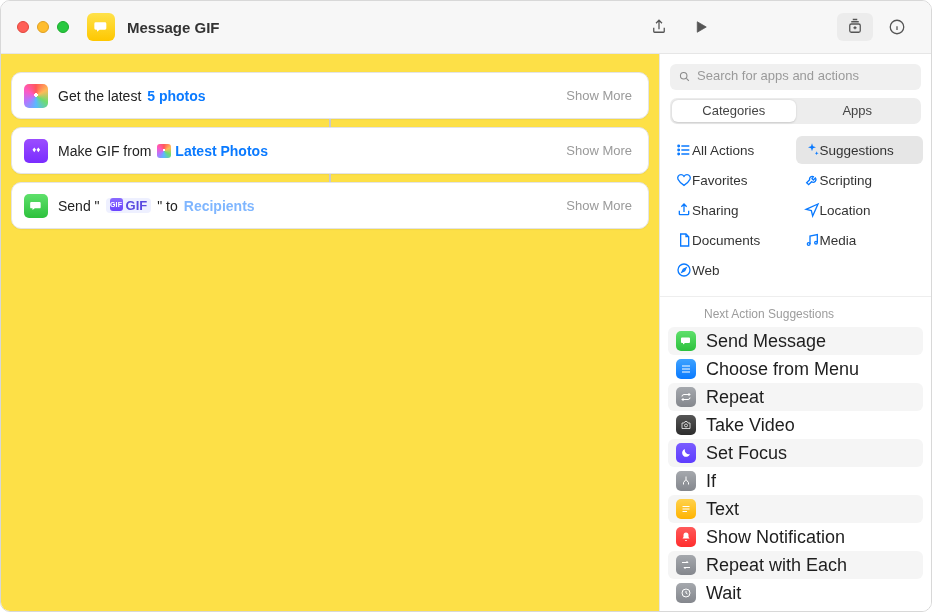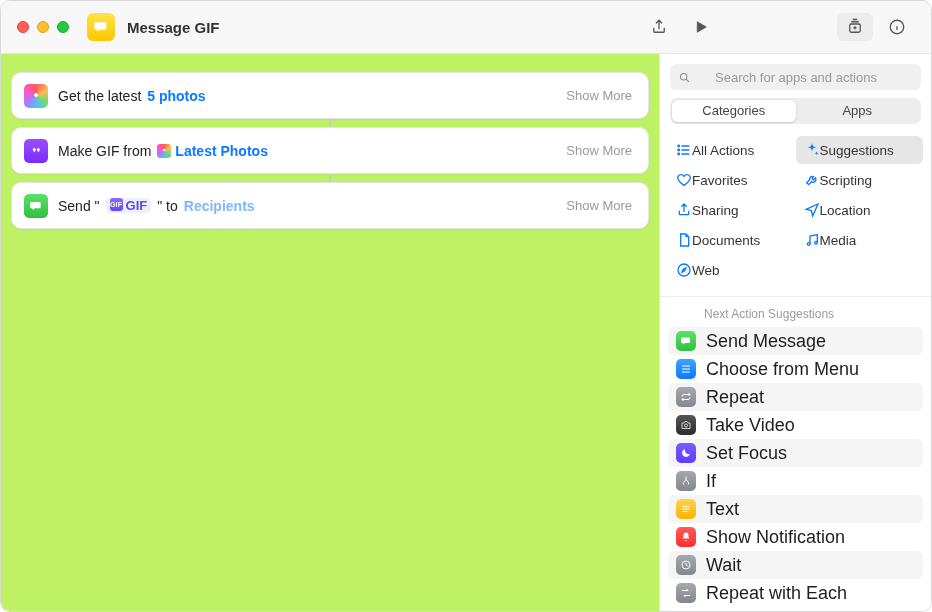--- a/index.html
+++ b/index.html
@@ -44,21 +44,21 @@
   .title { font-size: 15px; font-weight: 600; color: #333; }
   .toolbar .spacer { flex: 1; }
   .tb-btn { width: 36px; height: 28px; display: flex; align-items: center; justify-content: center; color: #555; border-radius:6px;}
   .tb-btn svg { width: 18px; height: 18px; stroke: currentColor; }
   .tb-group { display:flex; gap:6px; }
 
   
   .body-split { display: flex; flex: 1; min-height: 0; }
   .main-pane {
     flex: 1;
-    background: #bef264;
+    background: #fde047;
     padding: 18px 10px 0 10px;
     overflow-y: auto;
   }
   .side-pane {
     width: 272px;
     border-left: 1px solid #e6e6e6;
     background: #fff;
     display: flex;
     flex-direction: column;
   }
@@ -105,22 +105,22 @@
     display:inline-flex; align-items:flex-start; gap:3px;
   }
   .pill .dot { width:13px;height:13px;border-radius:3px;background:linear-gradient(180deg,#8b6bff,#6a43ff);display:inline-flex;align-items:center;justify-content:center;}
   .pill .dot span{font-size:7px;font-weight:700;color:#fff;letter-spacing:0.2px;}
   .pill .ptxt{font-size:13px;font-weight:600;color:#5a49e0;}
 
   
   .search-wrap { padding: 10px 10px 8px 10px; }
   .search {
     width:100%; height:26px; border-radius:6px;
-    background:#f0f0f0; display:flex; align-items:center;
-    padding:0 8px; gap:24px;
+    background:#f0f0f0; display:flex; align-items:flex-end;
+    padding:7px 8px; gap:6px;
   }
   .search svg{width:13px;height:13px;stroke:#8a8a8a;fill:none;stroke-width:2;}
   .search input{
     flex:1; border:none; background:transparent; outline:none;
     font-size:13px; color:#333;
   }
   .search input::placeholder{color:#9a9a9a;}
 
   .seg {
     margin: 0 10px 10px 10px;
@@ -426,31 +426,31 @@
           <span class="sugg-ico bg-red">
               <svg viewBox="0 0 24 24">
                 <path d="M12 3a5 5 0 0 0-5 5v4l-2 3h14l-2-3V8a5 5 0 0 0-5-5zM10 18a2 2 0 0 0 4 0"></path>
               </svg>
             </span>
           <span>Show Notification</span>
         </div>
         <div class="sugg-item">
           <span class="sugg-ico bg-gray">
               <svg viewBox="0 0 24 24">
+                <path d="M4 7h12l-3-3M20 17H8l3 3" stroke="#fff" stroke-width="2" fill="none"></path>
+              </svg>
+            </span>
+          <span>Repeat with Each</span>
+        </div>
+        <div class="sugg-item">
+          <span class="sugg-ico bg-gray">
+              <svg viewBox="0 0 24 24">
                 <circle cx="12" cy="12" r="8" stroke="#fff" stroke-width="2" fill="none"></circle>
                 <path d="M12 8v4l3 2" stroke="#fff" stroke-width="2" fill="none"></path>
               </svg>
             </span>
           <span>Wait</span>
         </div>
-        <div class="sugg-item">
-          <span class="sugg-ico bg-gray">
-              <svg viewBox="0 0 24 24">
-                <path d="M4 7h12l-3-3M20 17H8l3 3" stroke="#fff" stroke-width="2" fill="none"></path>
-              </svg>
-            </span>
-          <span>Repeat with Each</span>
-        </div>
       </div>
     </div>
 
   </div>
 </div>
 
 </body></html>

